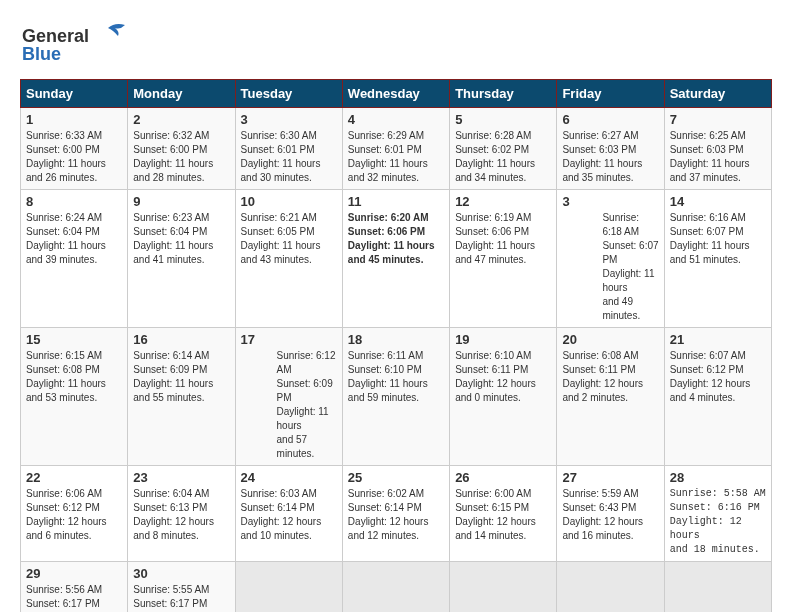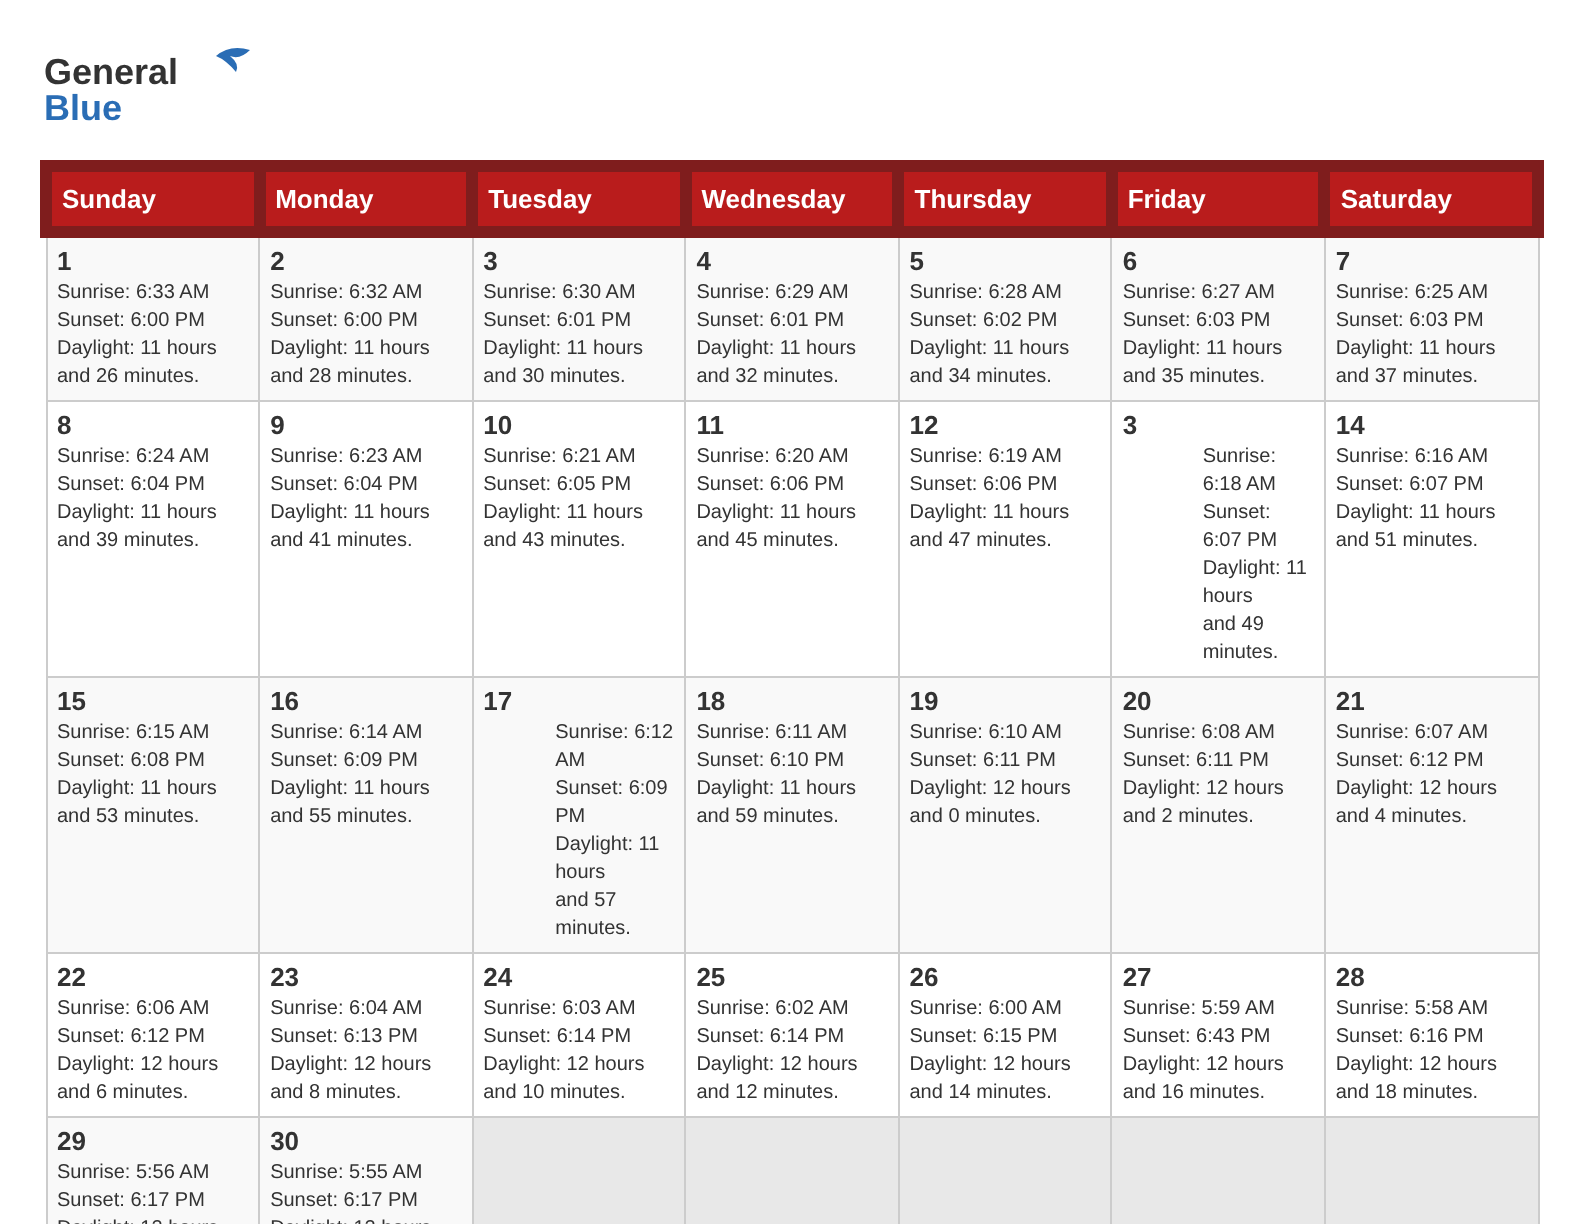--- a/index.html
+++ b/index.html
@@ -39,27 +39,27 @@
       font-size: 15px;
       font-weight: normal;
       color: #555;
     }
     table {
       width: 100%;
       border-collapse: collapse;
       font-size: 11px;
     }
     thead tr th {
-      background-color: #b91c1c;
+      background-color: #0c4a6e;
       color: #fff;
       text-align: left;
       padding: 6px 5px;
       font-size: 13px;
       font-weight: bold;
-      border: 6px solid #7f1d1d;
+      border: 1px solid #7f1d1d;
     }
     tbody tr td {
       border: 1px solid #ccc;
       vertical-align: top;
       padding: 4px 5px;
       width: 14.28%;
       min-height: 80px;
       background: #fff;
     }
     tbody tr:nth-child(odd) td {
@@ -184,21 +184,21 @@
         </td>
         <td>
           <span class="day-num">10</span>
           <div class="day-detail" style="white-space: pre-line;">Sunrise: 6:21 AM
 Sunset: 6:05 PM
 Daylight: 11 hours
 and 43 minutes.</div>
         </td>
         <td>
           <span class="day-num">11</span>
-          <div class="day-detail" style="white-space: pre-line;">Sunrise: 6:20 AM
+          <div class="day-detail" style="white-space: pre-line; font-weight: bold;">Sunrise: 6:20 AM
 Sunset: 6:06 PM
 Daylight: 11 hours
 and 45 minutes.</div>
         </td>
         <td>
           <span class="day-num">12</span>
           <div class="day-detail" style="white-space: pre-line;">Sunrise: 6:19 AM
 Sunset: 6:06 PM
 Daylight: 11 hours
 and 47 minutes.</div>
@@ -307,21 +307,21 @@
         </td>
         <td>
           <span class="day-num">27</span>
           <div class="day-detail" style="white-space: pre-line;">Sunrise: 5:59 AM
 Sunset: 6:43 PM
 Daylight: 12 hours
 and 16 minutes.</div>
         </td>
         <td>
           <span class="day-num">28</span>
-          <div class="day-detail" style="white-space: pre-line;">Sunrise: 5:58 AM
+          <div class="day-detail" style="white-space: pre-line; font-family: Liberation Mono, monospace;">Sunrise: 5:58 AM
 Sunset: 6:16 PM
 Daylight: 12 hours
 and 18 minutes.</div>
         </td>
       </tr>
       <tr>
         <td>
           <span class="day-num">29</span>
           <div class="day-detail" style="white-space: pre-line;">Sunrise: 5:56 AM
 Sunset: 6:17 PM

